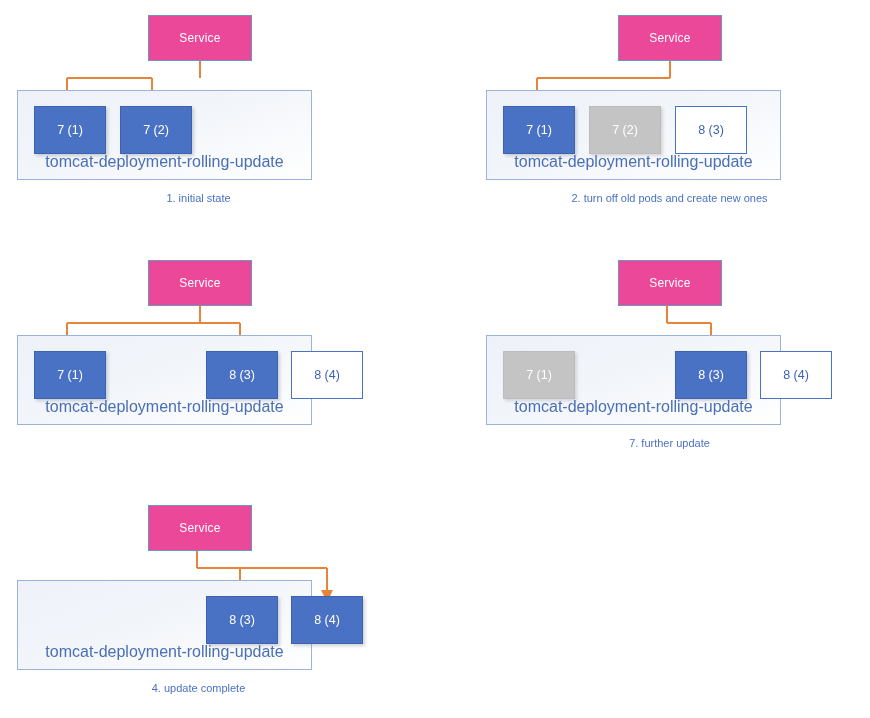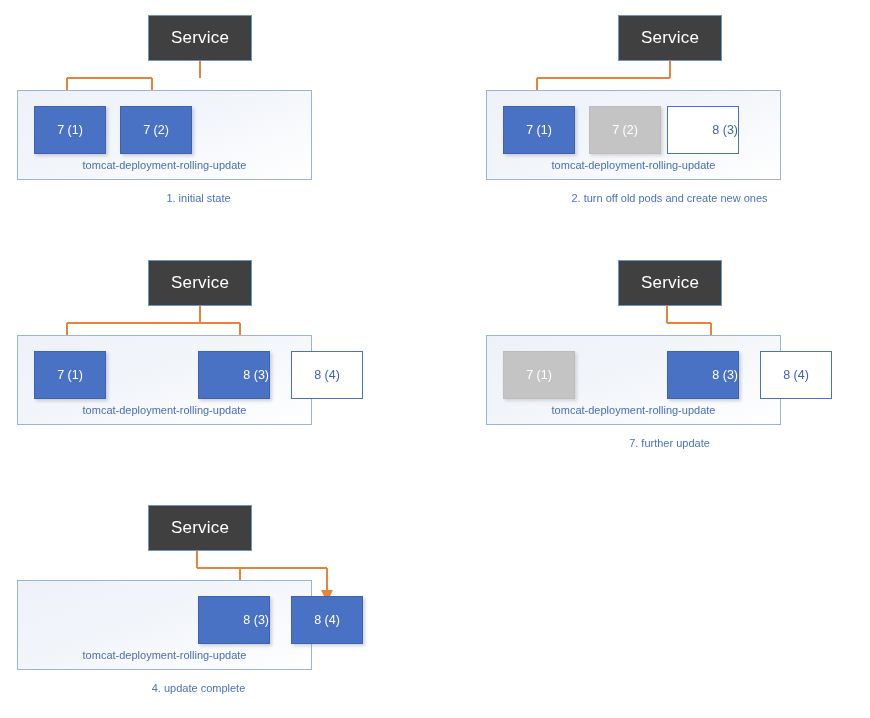--- a/index.html
+++ b/index.html
@@ -19,25 +19,25 @@
     width: 435px;
     height: 235px;
   }
   
   .service-box {
     position: absolute;
     left: 148px;
     top: 15px;
     width: 104px;
     height: 46px;
-    background: #404040;
+    background: #ec4899;
     border: 1px solid #6e94c2;
     box-sizing: border-box;
     color: #ffffff;
-    font-size: 17px;
+    font-size: 12px;
     display: flex;
     align-items: center;
     justify-content: center;
     letter-spacing: .2px;
   }
   
   .deployment {
     position: absolute;
     left: 17px;
     top: 90px;
@@ -46,38 +46,38 @@
     box-sizing: border-box;
     border: 1px solid #9cb3d9;
     background: linear-gradient(160deg, #eef1f8 0%, #f2f5fa 45%, #ffffff 100%);
   }
   .deployment-label {
     position: absolute;
     left: 0;
     right: 0;
     bottom: 8px;
     text-align: center;
-    font-size: 11px;
+    font-size: 16px;
     color: #4a6fb5;
   }
   
   .pod {
     position: absolute;
     top: 15px;
     width: 72px;
     height: 48px;
     box-sizing: border-box;
     display: flex;
     align-items: center;
     justify-content: center;
     font-size: 12.5px;
   }
   .pod.slot1 { left: 16px; }
   .pod.slot2 { left: 102px; }
-  .pod.slot3 { left: 180px; justify-content: flex-end; }
+  .pod.slot3 { left: 188px; }
   .pod.slot4 { left: 273px; }
 
   .pod.active {
     background: #4a72c4;
     border: 1px solid #3d63b0;
     color: #ffffff;
     box-shadow: 2px 2px 3px rgba(120,130,150,0.35);
   }
   .pod.terminating {
     background: #c4c4c4;

